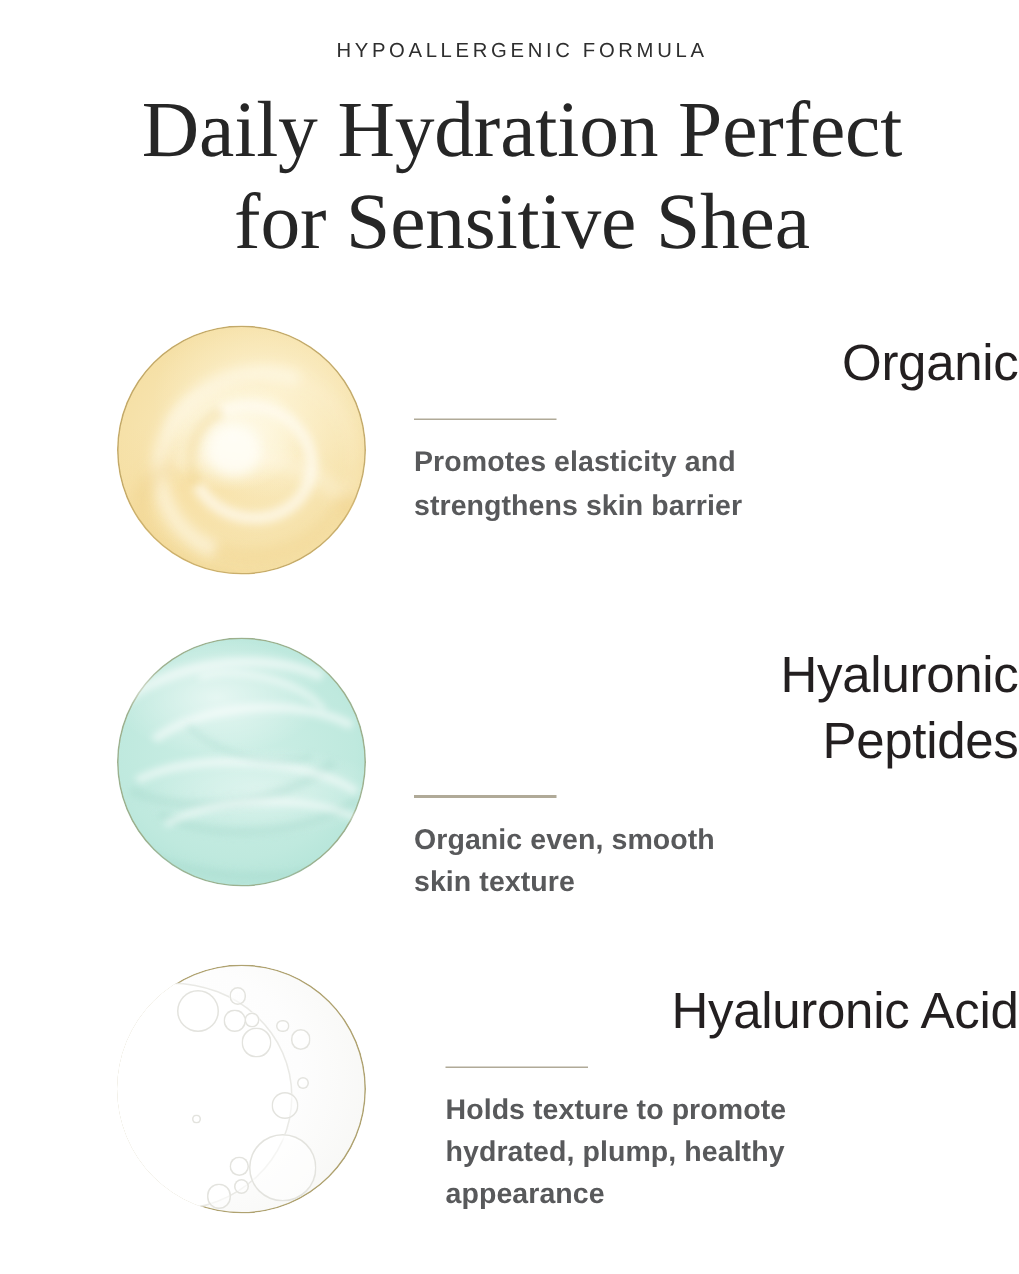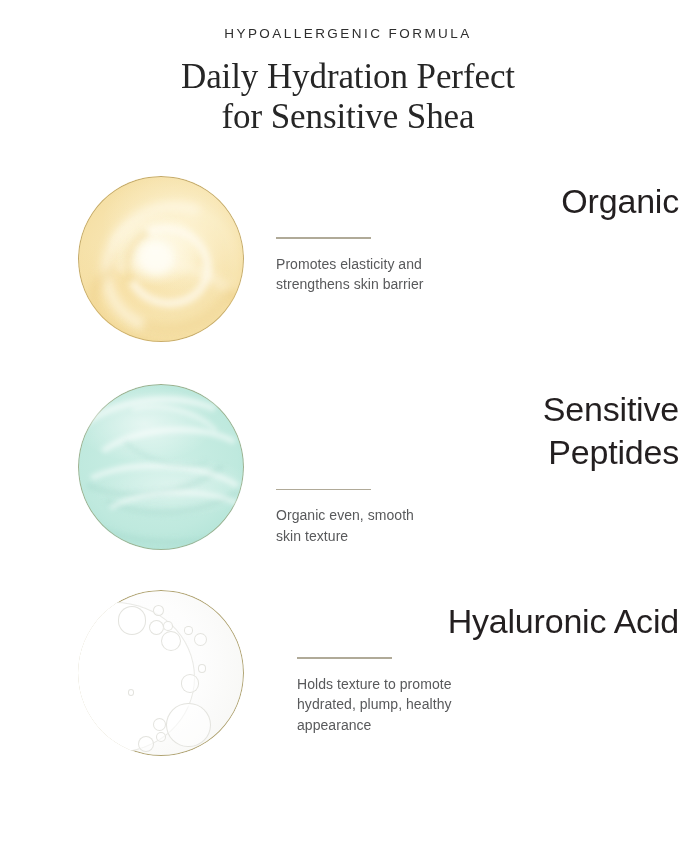--- a/index.html
+++ b/index.html
@@ -26,21 +26,21 @@
     font-family: "Liberation Sans", sans-serif;
     font-size: 13.5px;
     font-weight: 400;
     letter-spacing: 2.45px;
     color: #2e2e2e;
     text-transform: uppercase;
     line-height: 1;
   }
   .headline {
     font-family: "Liberation Serif", serif;
-    font-size: 35px;
+    font-size: 53px;
     font-weight: 400;
     color: #262626;
     line-height: 1.16;
     letter-spacing: -0.1px;
     margin-top: 16px;
     padding: 0 55px;
   }
   .headline .line {
     display: block;
     white-space: nowrap;
@@ -190,22 +190,22 @@
   }
   .ing-title .line { display: block; white-space: nowrap; }
   .divider {
     width: 95px;
     height: 1.5px;
     background: #b0aa98;
     margin: 14px 0 15px 0;
   }
   .ing-desc {
     font-family: "Liberation Sans", sans-serif;
-    font-size: 14px;
-    font-weight: 400;
+    font-size: 19px;
+    font-weight: 700;
     color: #58595b;
     line-height: 1.48;
     letter-spacing: 0.05px;
   }
   .ing-desc .line { display: block; white-space: nowrap; }
 
   
   .row-shea  .content { padding-top: 4px; }
   .row-gel   .content { padding-top: 4px; }
   .row-serum .content { padding-top: 10px; }
@@ -250,21 +250,21 @@
       <div class="swatch swatch-gel">
         <span class="ripple gel-r1"></span>
         <span class="ripple gel-r2"></span>
         <span class="ripple gel-r3"></span>
         <span class="ripple gel-r4"></span>
         <span class="ripple gel-r5"></span>
       </div>
     </div>
     <div class="content">
       <div class="ing-title">
-        <span class="line">Sensitive</span>
+        <span class="line">Hyaluronic</span>
         <span class="line">Peptides</span>
       </div>
       <div class="divider"></div>
       <div class="ing-desc">
         <span class="line">Organic even, smooth</span>
         <span class="line">skin texture</span>
       </div>
     </div>
   </div>
 

